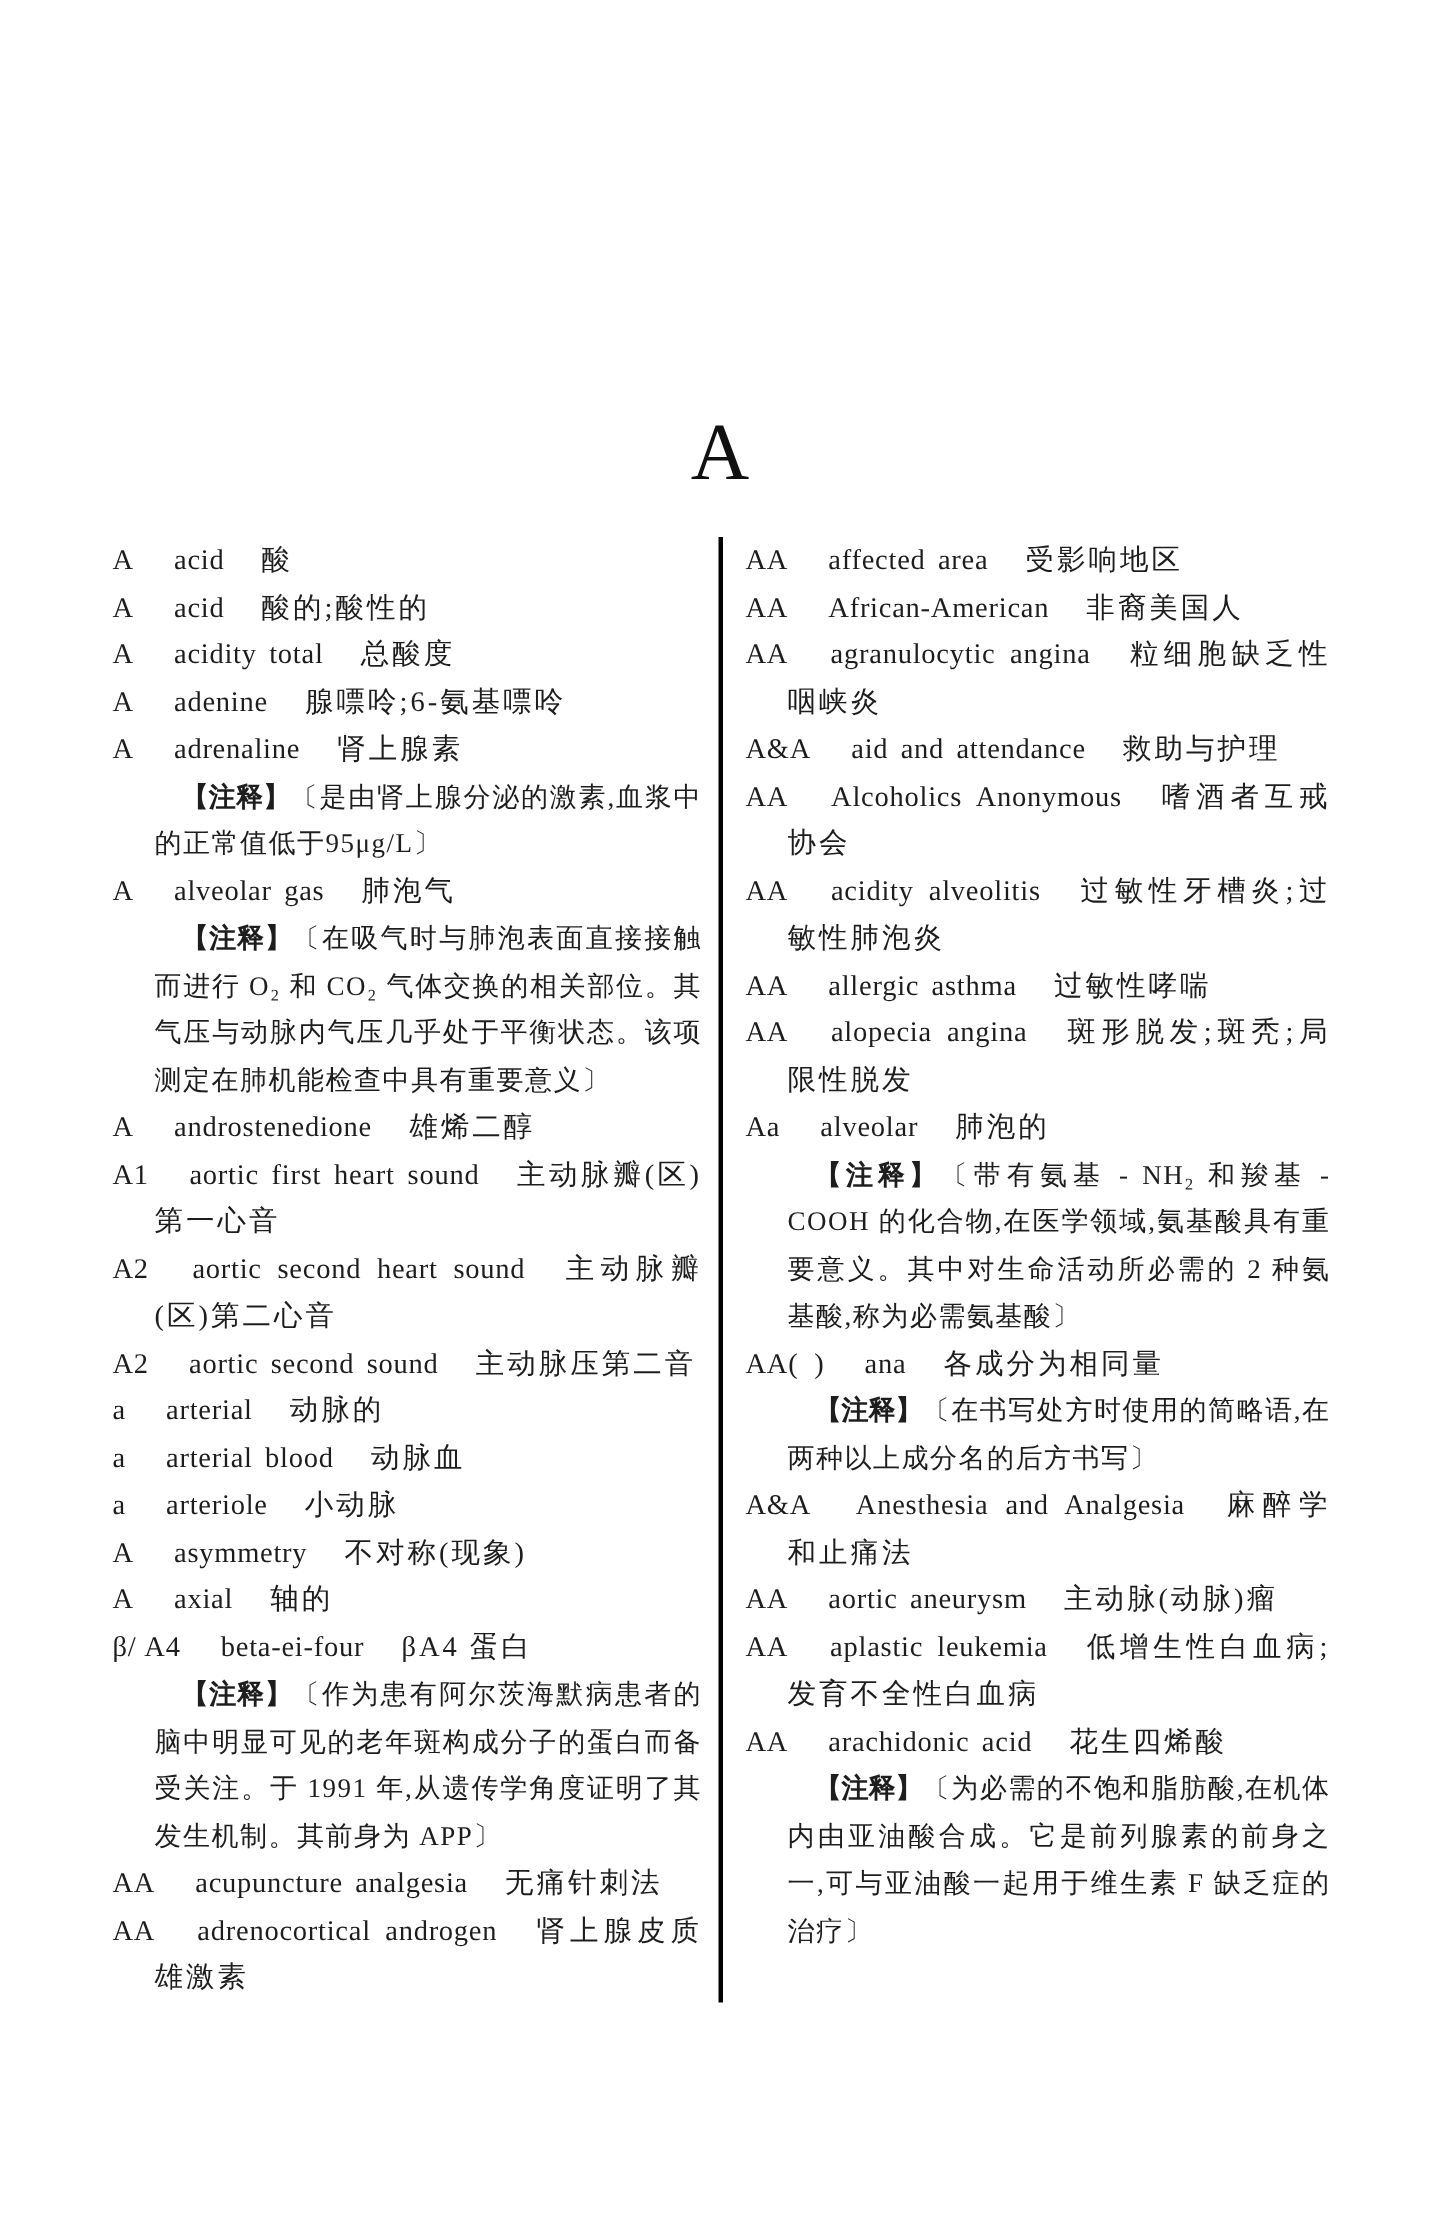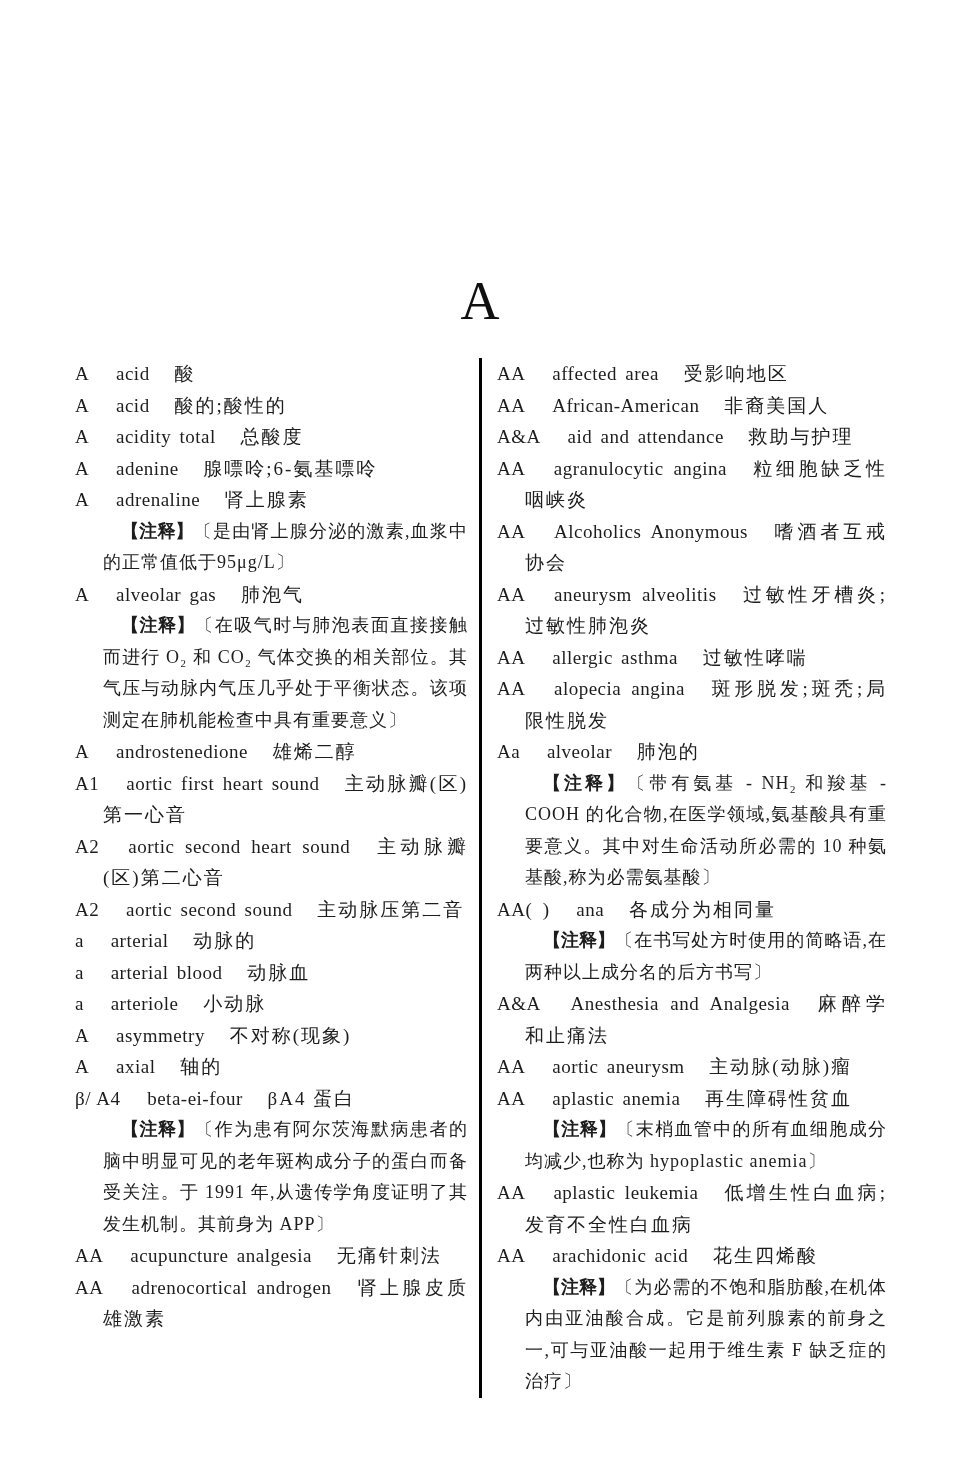--- a/index.html
+++ b/index.html
@@ -123,56 +123,52 @@
       </div>
     <div class="divider"></div>
     <div class="col col-right">
         <div class="entry-block">
           <div class="entry-head"><span class="abbr">AA</span> <span class="term">affected area</span> <span class="trans">受影响地区</span></div>
         </div>
         <div class="entry-block">
           <div class="entry-head"><span class="abbr">AA</span> <span class="term">African-American</span> <span class="trans">非裔美国人</span></div>
         </div>
         <div class="entry-block">
-          <div class="entry-head"><span class="abbr">A&amp;A</span> <span class="term">aid and attendance</span> <span class="trans">救助与护理</span></div>
+          <div class="entry-head"><span class="abbr">AA</span> <span class="term">agranulocytic angina</span> <span class="trans">粒细胞缺乏性咽峡炎</span></div>
         </div>
         <div class="entry-block">
-          <div class="entry-head"><span class="abbr">AA</span> <span class="term">agranulocytic angina</span> <span class="trans">粒细胞缺乏性咽峡炎</span></div>
+          <div class="entry-head"><span class="abbr">A&amp;A</span> <span class="term">aid and attendance</span> <span class="trans">救助与护理</span></div>
         </div>
         <div class="entry-block">
           <div class="entry-head"><span class="abbr">AA</span> <span class="term">Alcoholics Anonymous</span> <span class="trans">嗜酒者互戒协会</span></div>
         </div>
         <div class="entry-block">
-          <div class="entry-head"><span class="abbr">AA</span> <span class="term">aneurysm alveolitis</span> <span class="trans">过敏性牙槽炎;过敏性肺泡炎</span></div>
+          <div class="entry-head"><span class="abbr">AA</span> <span class="term">acidity alveolitis</span> <span class="trans">过敏性牙槽炎;过敏性肺泡炎</span></div>
         </div>
         <div class="entry-block">
           <div class="entry-head"><span class="abbr">AA</span> <span class="term">allergic asthma</span> <span class="trans">过敏性哮喘</span></div>
         </div>
         <div class="entry-block">
           <div class="entry-head"><span class="abbr">AA</span> <span class="term">alopecia angina</span> <span class="trans">斑形脱发;斑秃;局限性脱发</span></div>
         </div>
         <div class="entry-block">
           <div class="entry-head"><span class="abbr">Aa</span> <span class="term">alveolar</span> <span class="trans">肺泡的</span></div>
         </div>
         <div class="entry-block">
-          <div class="note"><span class="note-label">【注释】</span><span class="note-text">〔带有氨基 - NH₂ 和羧基 - COOH 的化合物,在医学领域,氨基酸具有重要意义。其中对生命活动所必需的 10 种氨基酸,称为必需氨基酸〕</span></div>
+          <div class="note"><span class="note-label">【注释】</span><span class="note-text">〔带有氨基 - NH₂ 和羧基 - COOH 的化合物,在医学领域,氨基酸具有重要意义。其中对生命活动所必需的 2 种氨基酸,称为必需氨基酸〕</span></div>
         </div>
         <div class="entry-block">
           <div class="entry-head"><span class="abbr">AA(&nbsp;&nbsp;)</span> <span class="term">ana</span> <span class="trans">各成分为相同量</span></div>
           <div class="note"><span class="note-label">【注释】</span><span class="note-text">〔在书写处方时使用的简略语,在两种以上成分名的后方书写〕</span></div>
         </div>
         <div class="entry-block">
           <div class="entry-head"><span class="abbr">A&amp;A</span> <span class="term">Anesthesia and Analgesia</span> <span class="trans">麻醉学和止痛法</span></div>
         </div>
         <div class="entry-block">
           <div class="entry-head"><span class="abbr">AA</span> <span class="term">aortic aneurysm</span> <span class="trans">主动脉(动脉)瘤</span></div>
-        </div>
-        <div class="entry-block">
-          <div class="entry-head"><span class="abbr">AA</span> <span class="term">aplastic anemia</span> <span class="trans">再生障碍性贫血</span></div>
-          <div class="note"><span class="note-label">【注释】</span><span class="note-text">〔末梢血管中的所有血细胞成分均减少,也称为 hypoplastic anemia〕</span></div>
         </div>
         <div class="entry-block">
           <div class="entry-head"><span class="abbr">AA</span> <span class="term">aplastic leukemia</span> <span class="trans">低增生性白血病;发育不全性白血病</span></div>
         </div>
         <div class="entry-block">
           <div class="entry-head"><span class="abbr">AA</span> <span class="term">arachidonic acid</span> <span class="trans">花生四烯酸</span></div>
           <div class="note"><span class="note-label">【注释】</span><span class="note-text">〔为必需的不饱和脂肪酸,在机体内由亚油酸合成。它是前列腺素的前身之一,可与亚油酸一起用于维生素 F 缺乏症的治疗〕</span></div>
         </div>
       </div>
   </div>

